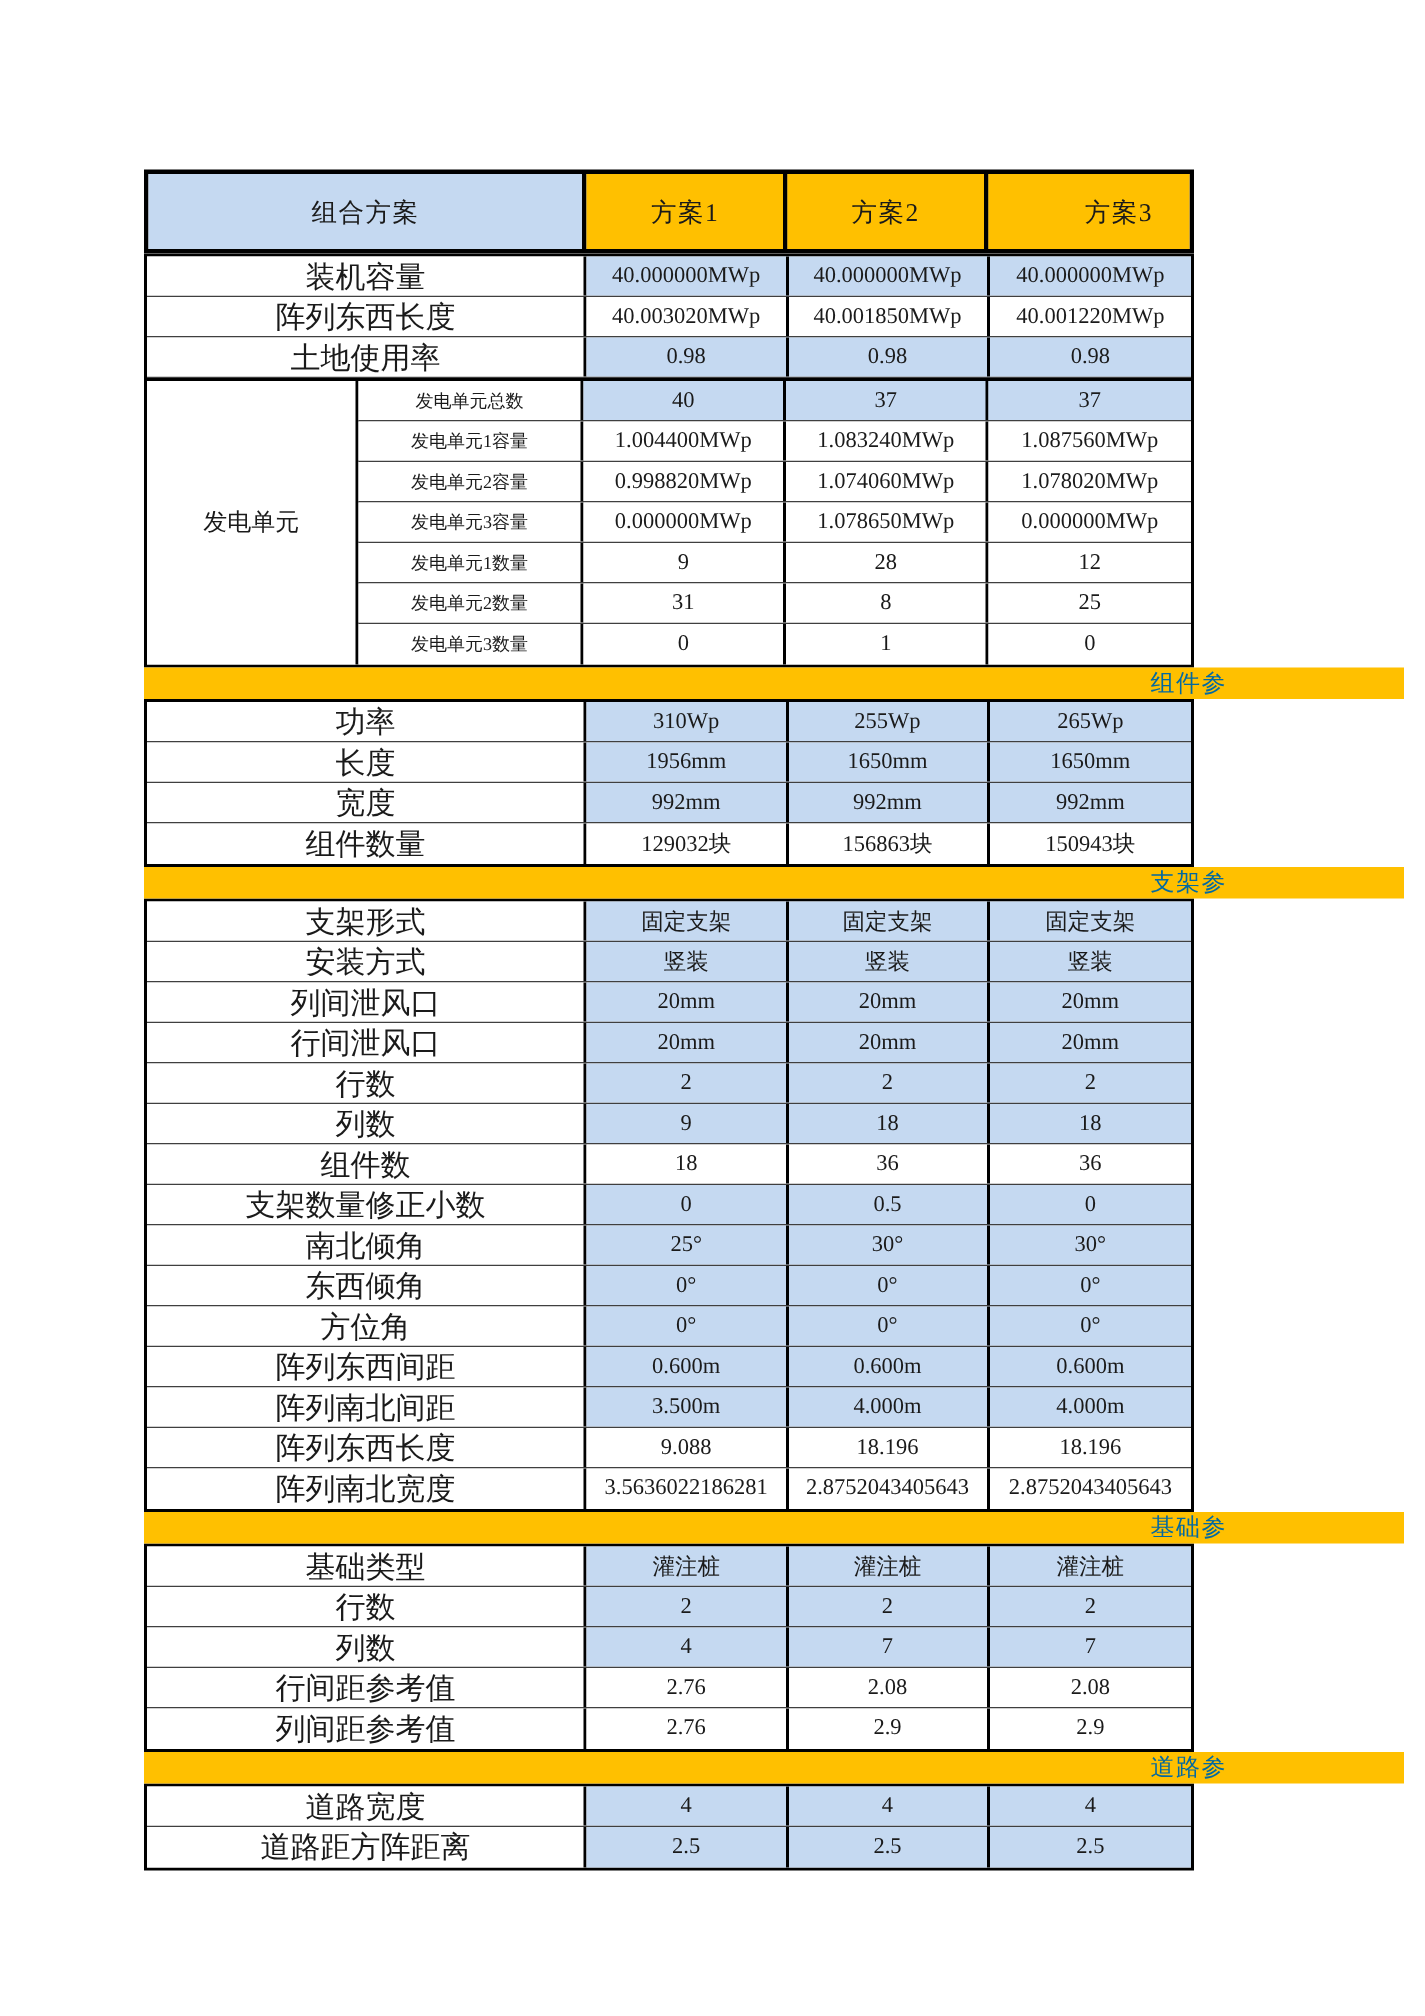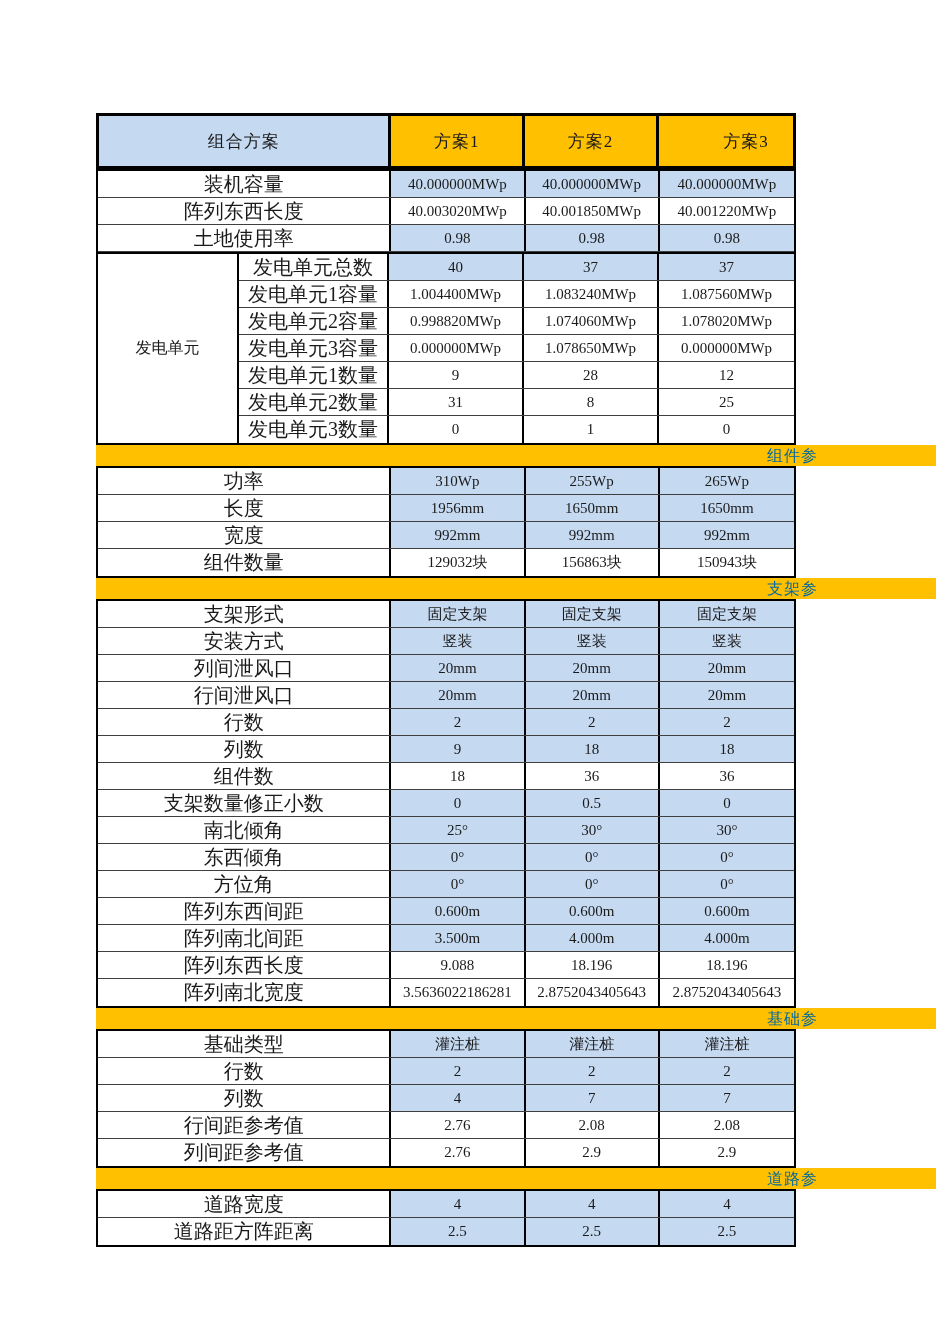--- a/index.html
+++ b/index.html
@@ -24,21 +24,21 @@
   .scheme:last-child{border-right:none;padding-left:40px;}
 
   
   .tbl{width:700px;box-sizing:border-box;border:2px solid var(--border);background:#fff;}
   .t-row{display:flex;height:27px;box-sizing:border-box;border-bottom:1px solid #3f3f3f;}
   .tbl > .t-row:last-child{border-bottom:none;}
   .tbl > .group:last-child .t-row:last-child{border-bottom:none;}
   .cell{box-sizing:border-box;display:flex;align-items:center;justify-content:center;
         white-space:nowrap;overflow:visible;}
   .lab{width:295px;border-right:2px solid var(--border);font-size:20px;background:#fff;}
-  .slab{width:150px;border-right:2px solid var(--border);font-size:20px;background:#fff;}
+  .slab{width:150px;border-right:2px solid var(--border);font-size:12px;background:#fff;}
   .val{width:135px;border-right:2px solid var(--border);font-size:15px;}
   .t-row .val:last-child{border-right:none;}
   .val.blue{background:var(--blue);}
   .val.white{background:#fff;}
 
   
   .group{display:flex;border-top:2px solid var(--border);}
   .glab{width:145px;box-sizing:border-box;border-right:2px solid var(--border);
         display:flex;align-items:center;justify-content:center;font-size:16px;background:#fff;}
   .group-rows{flex:1;}

